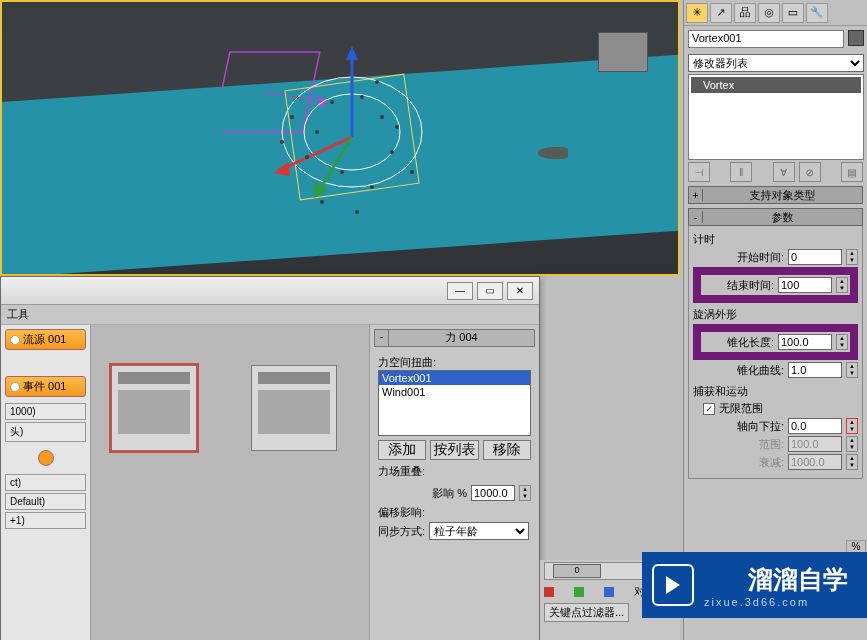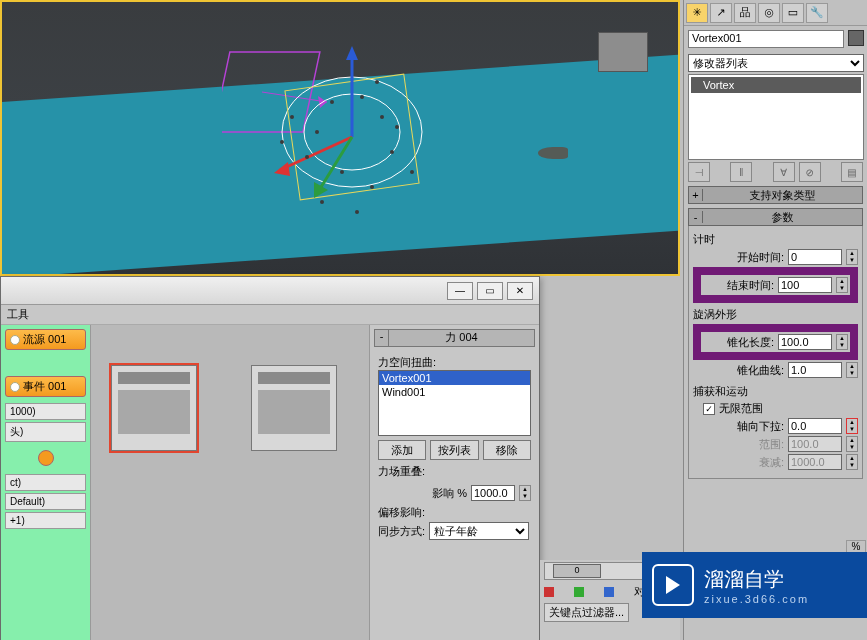--- a/index.html
+++ b/index.html
@@ -40,57 +40,57 @@
 .spinbtn span{flex:1; font-size:6px; line-height:6px; text-align:center;}
 .redbox { border:8px solid #701a75; padding:2px 2px; display:flex; align-items:center; gap:4px; }
 .chk { width:12px; height:12px; border:1px solid #666; background:#fff; display:inline-flex; align-items:center; justify-content:center; font-size:9px; }
 
 
 .pview { position:absolute; left:0; top:276px; width:540px; height:364px; background:#c7c7c7; border:1px solid #6b6b6b; box-shadow:2px 2px 6px rgba(0,0,0,.25); }
 .pview .titlebar { height:28px; background:linear-gradient(#f0f0f0,#d8d8d8); display:flex; justify-content:flex-end; align-items:center; gap:4px; padding:0 6px; border-bottom:1px solid #999; }
 .winbtn { width:26px; height:18px; border:1px solid #888; background:#efefef; text-align:center; line-height:16px; font-size:10px; }
 .menubar { height:20px; padding:2px 6px; border-bottom:1px solid #aaa; }
 .pbody { display:flex; height:316px; }
-.pleft { width:90px; background:#86efac; border-right:1px solid #999; padding:4px; }
+.pleft { width:90px; background:#e5e5e5; border-right:1px solid #999; padding:4px; }
 .opnode { background:linear-gradient(#fdbb4a,#f49a1f); border:1px solid #a66; border-radius:3px; margin-bottom:6px; padding:2px 4px; font-size:10px; display:flex; align-items:center; gap:3px; }
 .opnode .bulb { width:10px; height:10px; border-radius:50%; background:#fff; border:1px solid #aa8; }
 .pnode { background:#e8e8e8; border:1px solid #999; padding:2px 4px; font-size:10px; margin-bottom:2px; }
 .odot { width:16px;height:16px;border-radius:50%;background:#f49a1f;border:1px solid #a66; margin:8px auto;}
 .pmid { flex:1; background:#b9b9b9; position:relative; }
 .th { position:absolute; width:86px; height:86px; background:#d8d8d8; border:1px solid #777; }
 .th.sel { outline:2px solid #e2452f; }
 .th .bar{ height:12px; background:#8a8a8a; margin:6px;}
 .th .body{ height:44px; background:#a8a8a8; margin:0 6px;}
 .pright { width:170px; background:#c7c7c7; border-left:1px solid #999; }
 .pright .rh { height:18px; background:#b5b5b5; border:1px solid #777; margin:4px; display:flex; }
 .pright .rh .pm{width:14px;text-align:center;border-right:1px solid #777;}
 .pright .rh .t{flex:1;text-align:center;}
 .pright .inner { margin:0 4px; padding:4px; font-size:11px; }
 .listbx { width:100%; height:66px; background:#fff; border:1px solid #666; }
 .listitem{ padding:1px 3px; }
 .listitem.sel{ background:#2f62c9; color:#fff; }
 .btnrow{ display:flex; gap:4px; margin:4px 0; }
-.btnrow button{ flex:1; height:20px; background:#d8d8d8; border:1px solid #777; font-size:11px; }
+.btnrow button{ flex:1; height:20px; background:#d8d8d8; border:1px solid #777; font-size:14px; }
 .radio{ width:11px;height:11px;border-radius:50%;border:1px solid #444;display:inline-block;vertical-align:middle; position:relative;}
 .radio.on::after{content:"";position:absolute;left:2px;top:2px;width:5px;height:5px;border-radius:50%;background:#333;}
 .spinfld{display:inline-flex;align-items:center;}
 .spinfld input{width:44px;height:16px;border:1px solid #666;background:#fff;padding:0 2px;}
 .ddl{width:100px;height:18px;border:1px solid #666;background:#fff;}
 
 
 .timeline { position:absolute; left:540px; top:560px; width:140px; height:80px; background:#c7c7c7; }
 .tlrow{display:flex;align-items:center;gap:20px;padding:2px 4px;font-size:10px;}
 .tlslider{height:18px;background:#d8d8d8;border:1px solid #888;position:relative;margin:2px 4px;}
 .tlpos{position:absolute;left:8px;top:1px;width:48px;height:14px;background:#bcbcbc;border:1px solid #666;text-align:center;font-size:9px;}
 
 
 .wm { position:absolute; right:0; bottom:22px; width:225px; height:66px; background:#0a4a9e; color:#fff; display:flex; align-items:center; gap:10px; padding:6px 10px; }
 .wm .play{ width:42px;height:42px;border:2px solid #fff;border-radius:6px; display:flex;align-items:center;justify-content:center;}
 .wm .play::after{content:"";border-left:14px solid #fff;border-top:9px solid transparent;border-bottom:9px solid transparent;}
-.wm .txt .big{font-size:20px;font-weight:normal;}
+.wm .txt .big{font-size:25px;font-weight:bold;margin-left:44px;}
 .wm .txt .sm{font-size:11px;letter-spacing:2px;color:#bcd3ef;}
 .pctbar{position:absolute; right:1px; top:540px; width:20px; height:16px; background:#c2c2c2; text-align:center; font-size:10px; border:1px solid #999;}
 </style>
 </head>
 <body>
 
 <div class="viewport">
   <div class="water"></div>
   <div class="topcube"></div>
   <div class="fish"></div>

